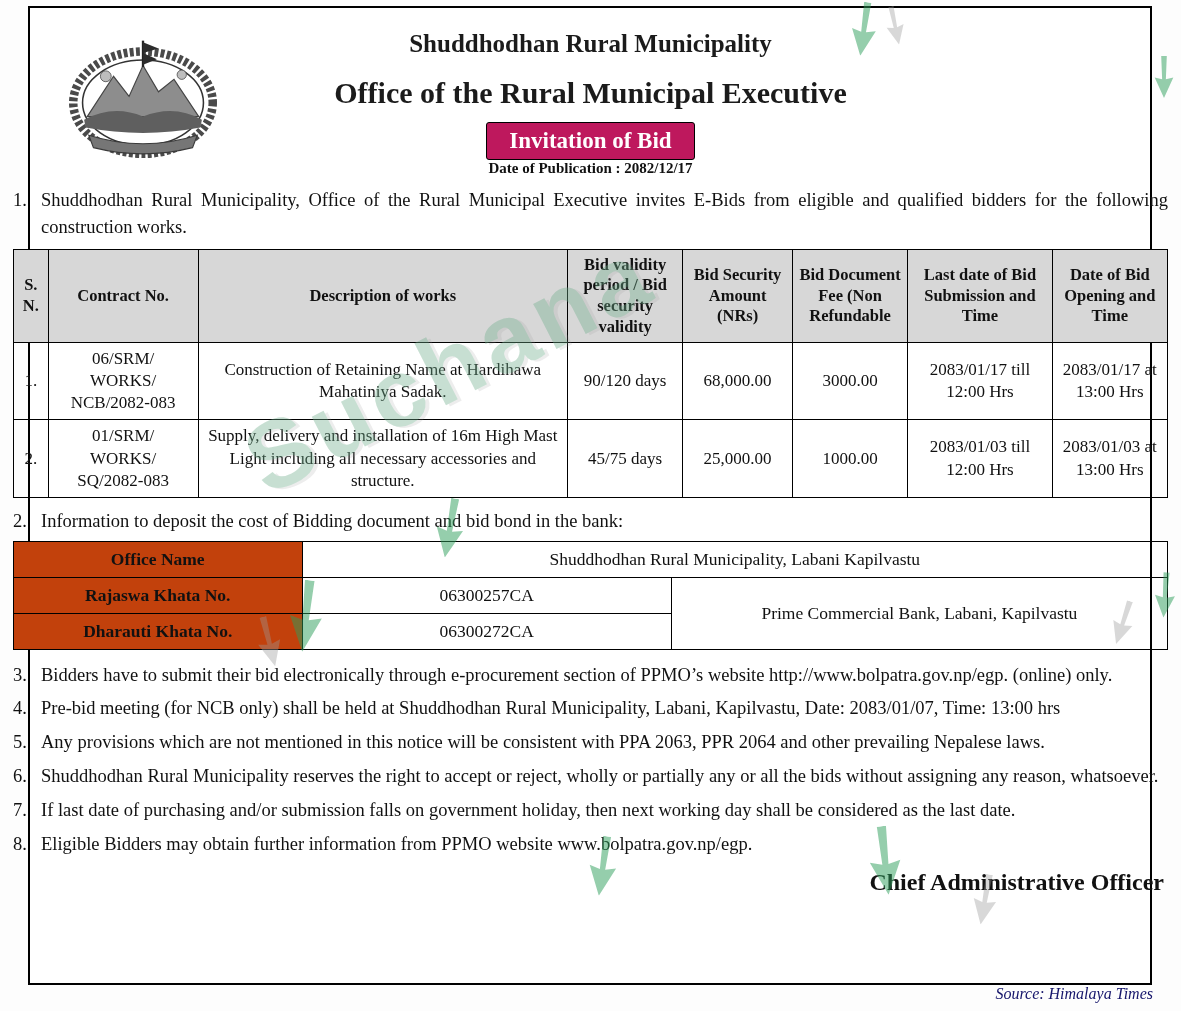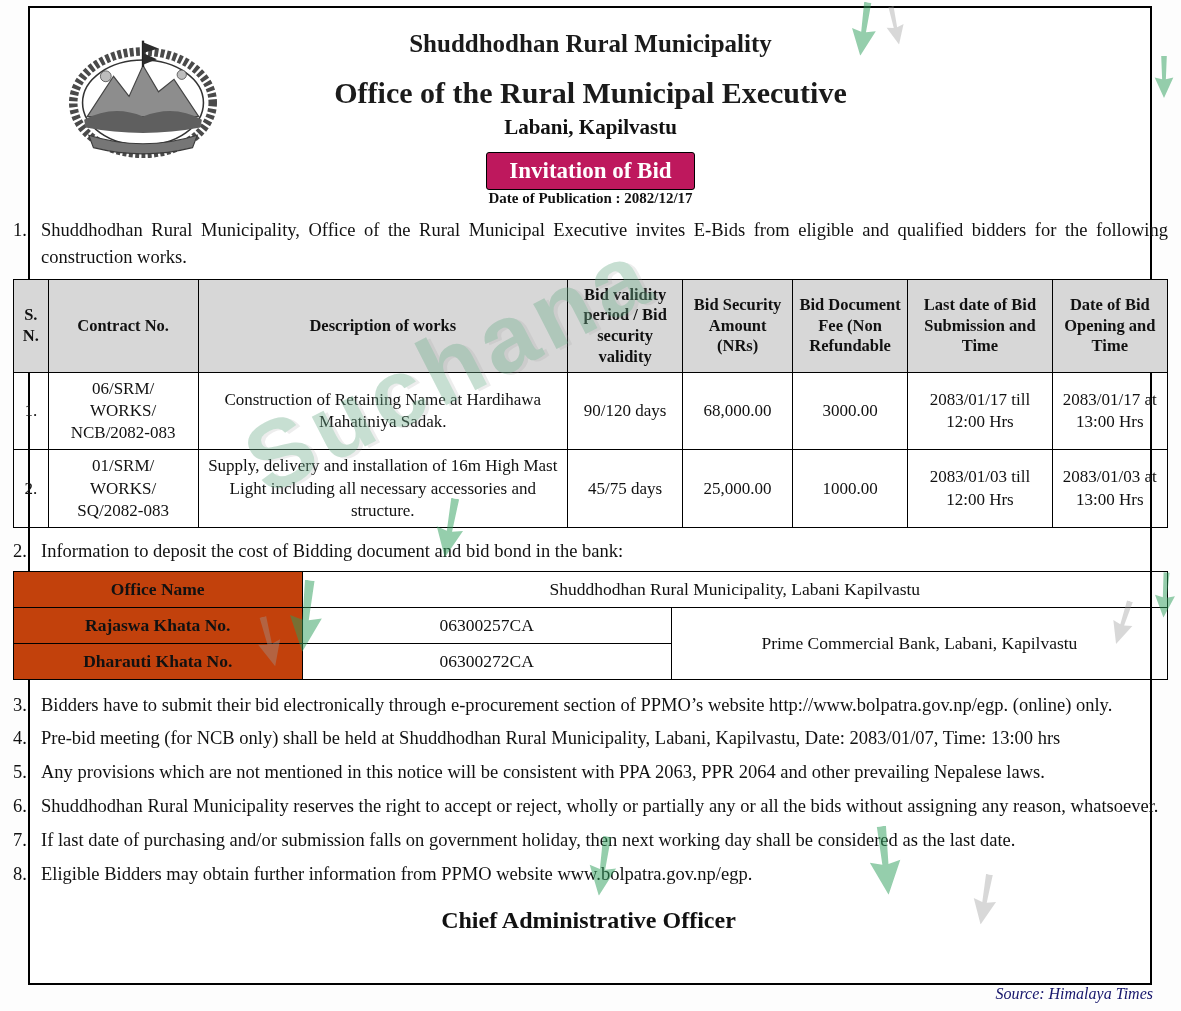--- a/index.html
+++ b/index.html
@@ -41,21 +41,21 @@
   .bid-table td { font-size:17px; line-height:1.3; }
   .col-contract { white-space:pre-line; }
 
   .bank-table { margin-top:6px; }
   .bank-table td { border:1.6px solid #000; padding:7px 8px; text-align:center; font-size:17.5px; }
   .bank-table .hd { background:#c2410c; font-weight:bold; }
 
   .notes { margin-top:12px; }
   .notes .num-item { margin-top:7px; }
 
-  .signature { text-align:center; font-size:24px; font-weight:bold; margin-top:20px; padding-right:4px; }
+  .signature { text-align:right; font-size:24px; font-weight:bold; margin-top:12px; padding-right:4px; }
 
   .source-line {
     position:absolute; right:28px; bottom:8px; font-size:16px; font-style:italic;
     color:#15156b; z-index:2;
   }
 
   
   .wm-layer { position:absolute; inset:0; z-index:3; pointer-events:none; }
   .wm-text {
     position:absolute; left:252px; top:412px; transform:rotate(-27deg);
@@ -89,21 +89,20 @@
         <path d="M24 108 Q62 88 100 104 Q140 88 176 108 L174 118 Q100 132 26 118 Z" fill="#5f5f5f"></path>
         <circle cx="52" cy="52" r="7" fill="#bdbdbd" stroke="#444"></circle>
         <circle cx="150" cy="50" r="6" fill="#bdbdbd" stroke="#444"></circle>
         <line x1="100" y1="6" x2="100" y2="40" stroke="#222" stroke-width="3"></line>
         <path d="M100 8 L120 16 L100 22 L118 30 L100 37 Z" fill="#2c2c2c"></path>
         <path d="M30 128 Q100 150 170 128 L164 144 Q100 160 36 144 Z" fill="#767676" stroke="#3a3a3a" stroke-width="1.5"></path>
       </svg>
     </div>
     <div class="org-name">Shuddhodhan Rural Municipality</div>
     <div class="office-name">Office of the Rural Municipal Executive</div>
-    <div class="location">Labani, Kapilvastu</div>
     <div>
       <span class="badge">Invitation of Bid</span>
     </div>
     <div class="pub-date">Date of Publication : 2082/12/17</div>
   </div>
 
   <div class="num-item">
     <span class="num">1.</span>
     <span class="body">
       <span class="seg-bold">Shuddhodhan Rural Municipality, Office of the Rural Municipal Executive</span><span> invites E-Bids from eligible and qualified bidders for the following construction works.</span>

